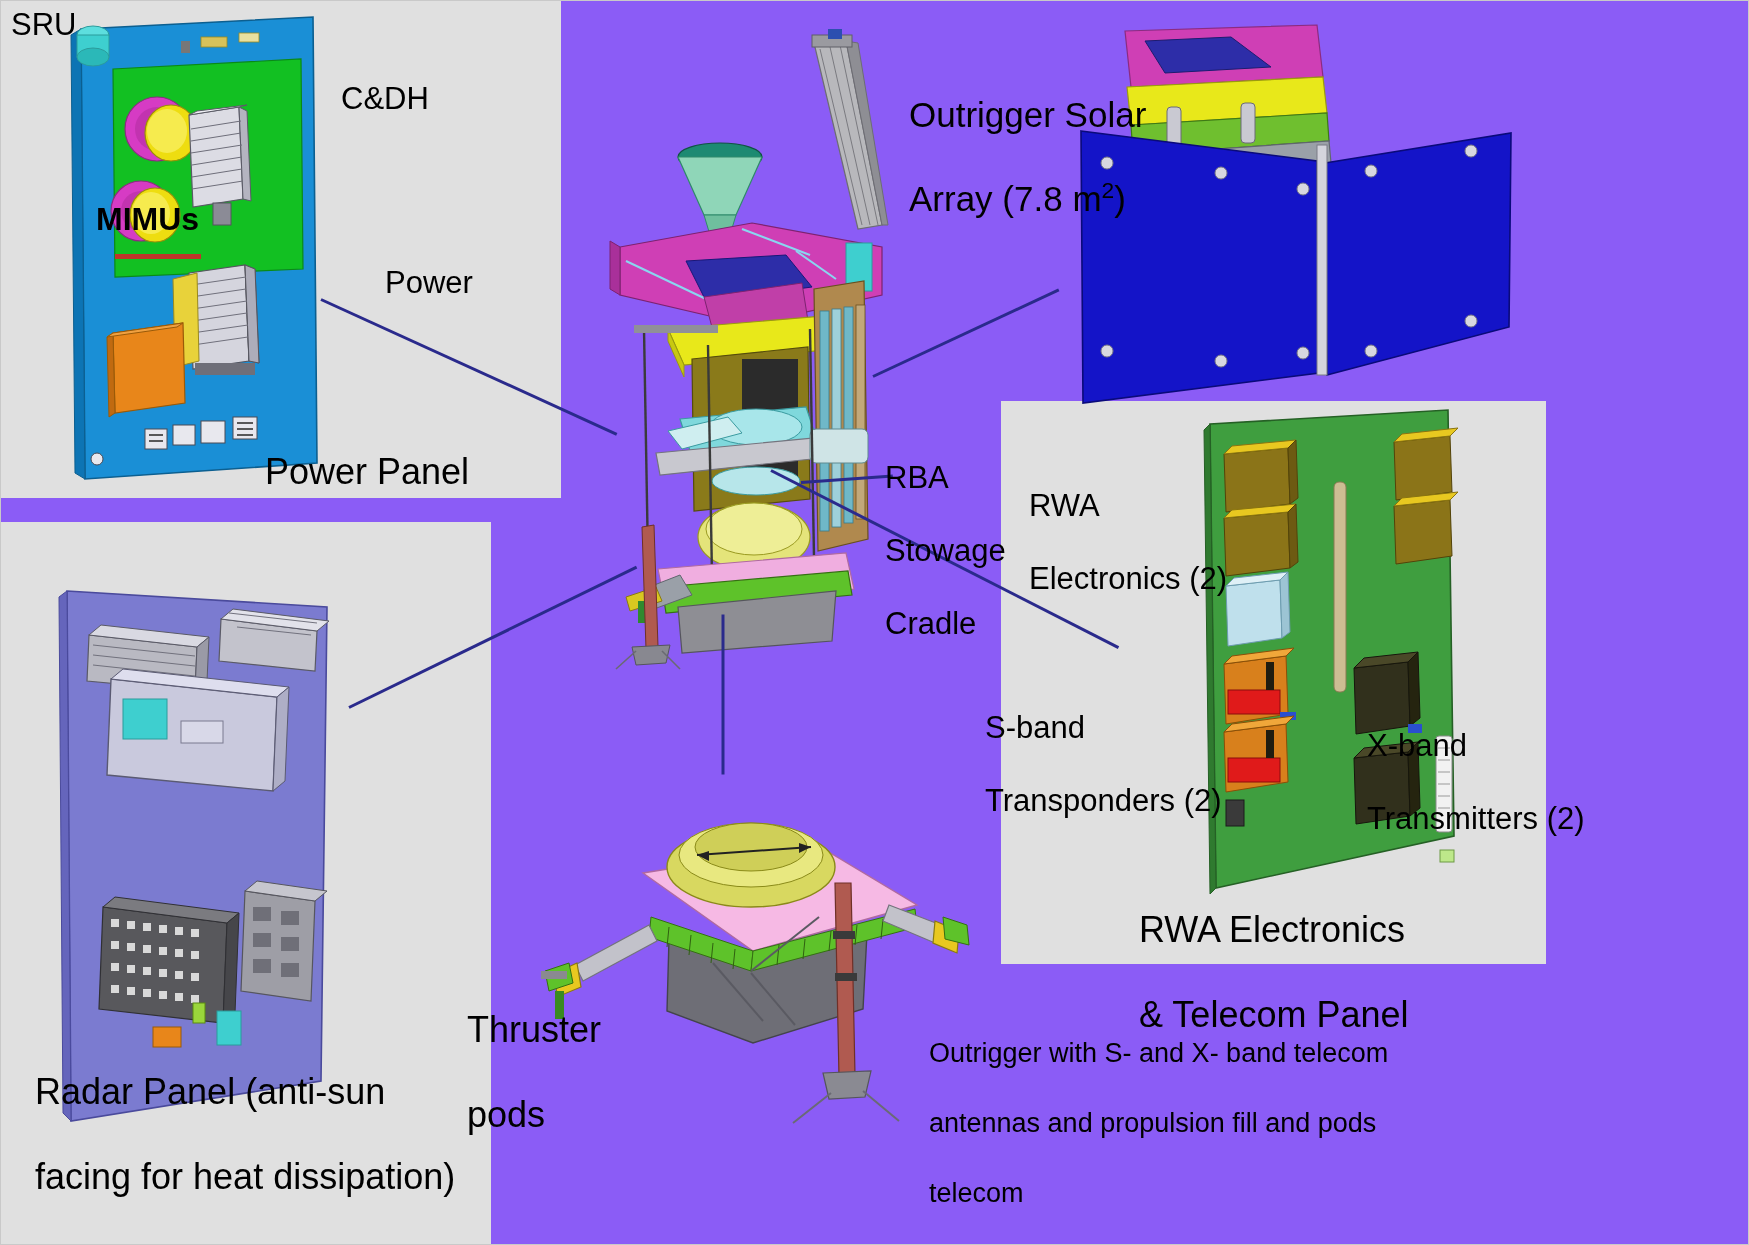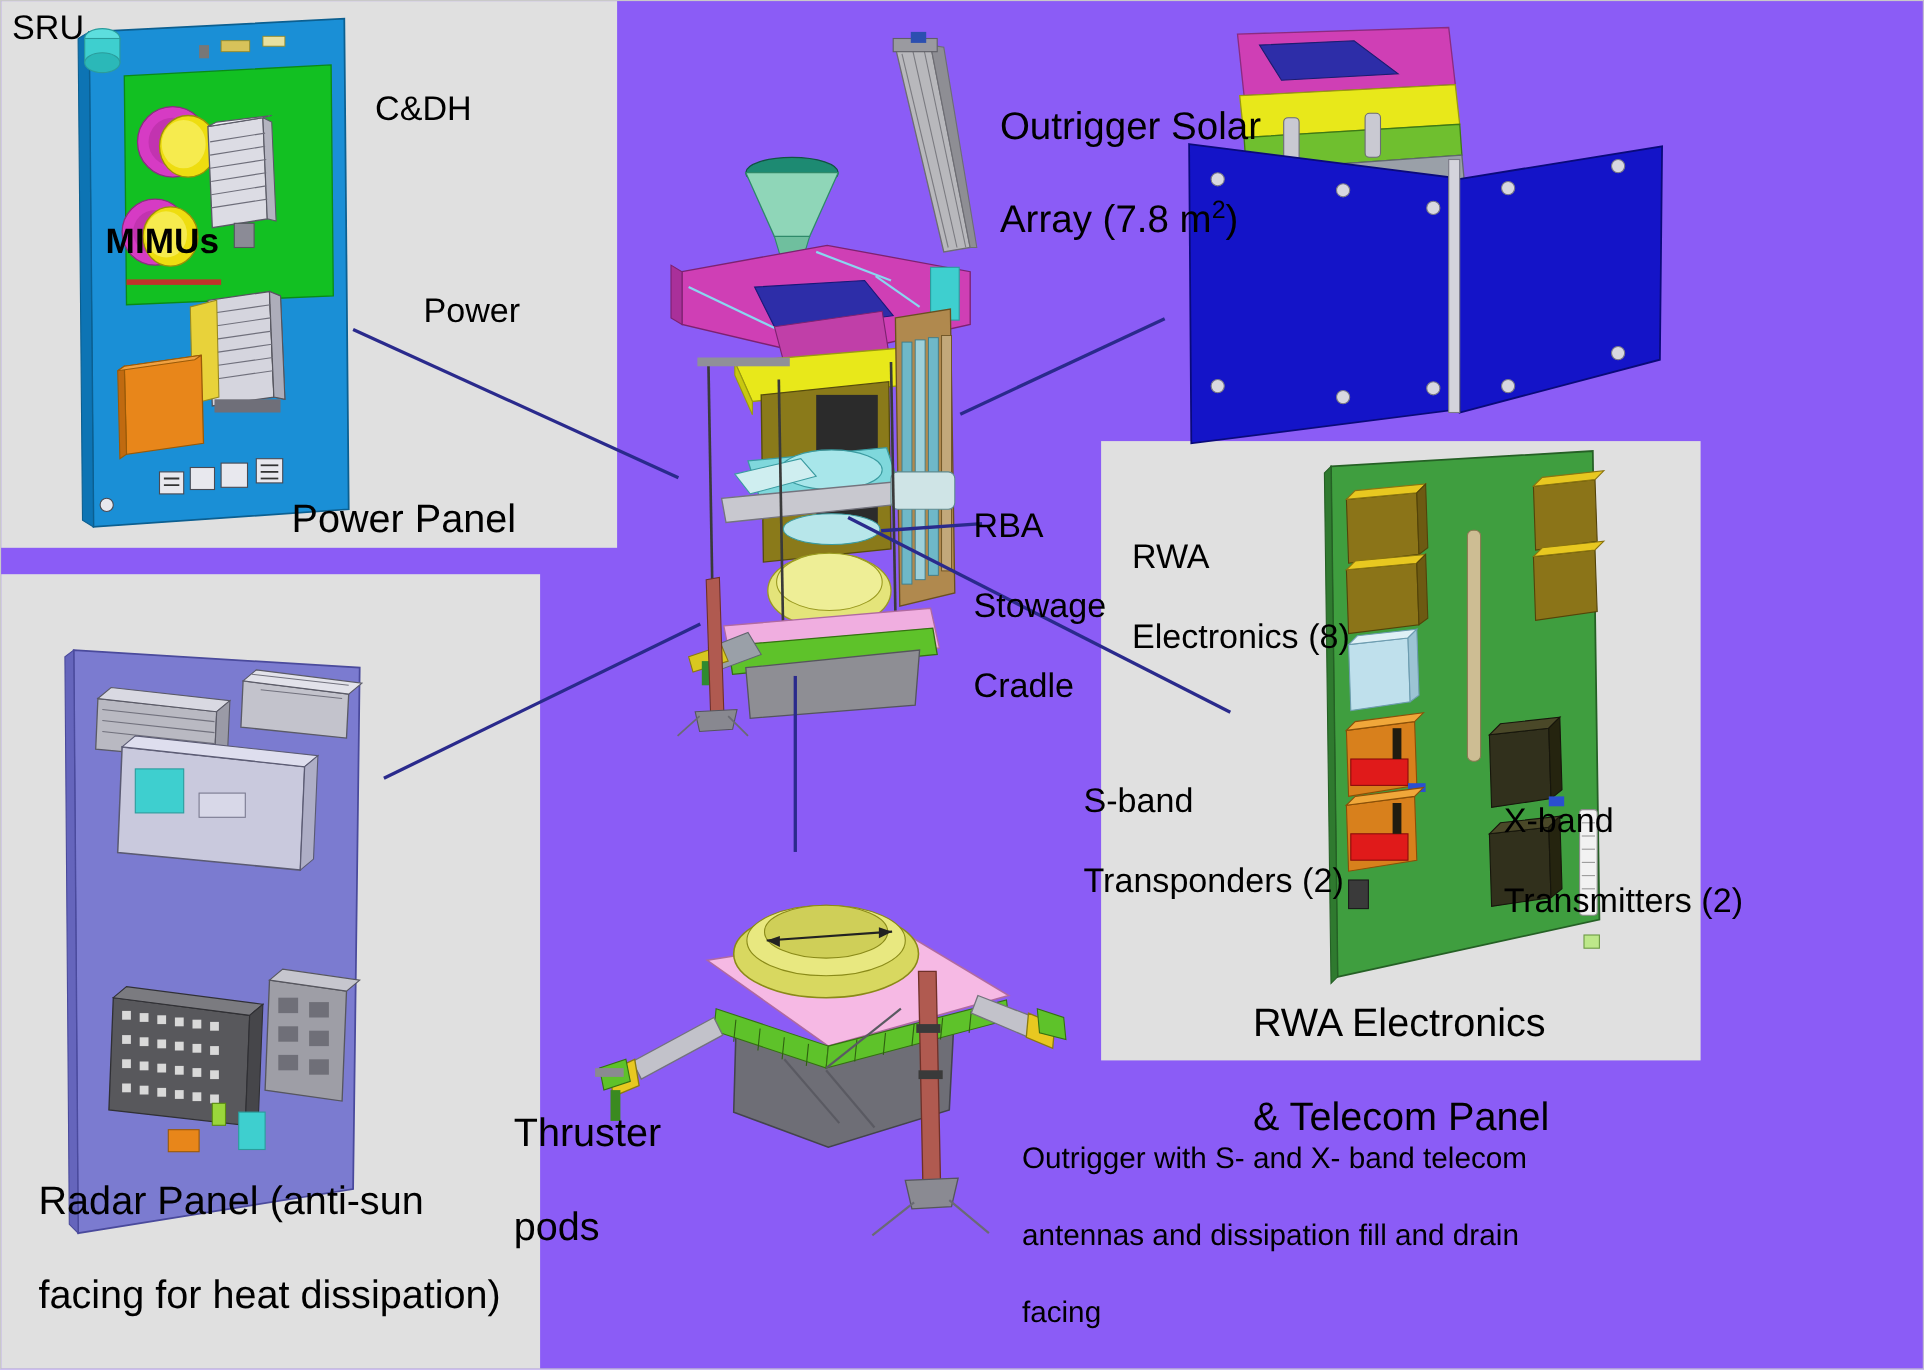--- a/index.html
+++ b/index.html
@@ -465,21 +465,21 @@
   </div>
 
   <div class="lbl md" style="left:884px;top:422px;">
     <div>RBA</div>
     <div>Stowage</div>
     <div>Cradle</div>
   </div>
 
   <div class="lbl md" style="left:1028px;top:450px;">
     <div>RWA</div>
-    <div>Electronics (8)</div>
+    <div>Electronics (2)</div>
   </div>
 
   <div class="lbl md" style="left:984px;top:672px;">
     <div>S-band</div>
     <div>Transponders (2)</div>
   </div>
 
   <div class="lbl md" style="left:1366px;top:690px;">
     <div>X-band</div>
     <div>Transmitters (2)</div>
@@ -496,17 +496,17 @@
   </div>
 
 
   <div class="lbl cap" style="left:466px;top:966px;">
     <div>Thruster</div>
     <div>pods</div>
   </div>
 
   <div class="lbl sm" style="left:928px;top:1000px;line-height:1.3;">
     <div>Outrigger with S- and X- band telecom</div>
-    <div>antennas and dissipation fill and drain</div>
-    <div>facing</div>
+    <div>antennas and propulsion fill and pods</div>
+    <div>telecom</div>
   </div>
 
 </div>
 
 </body></html>

